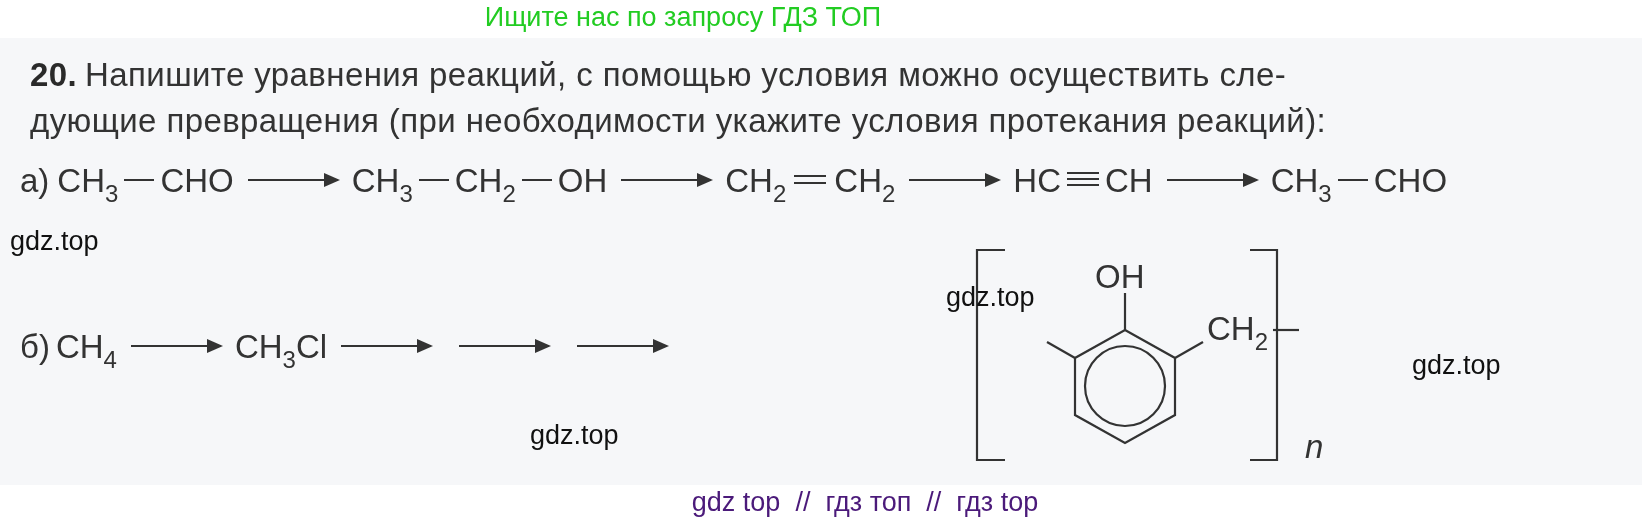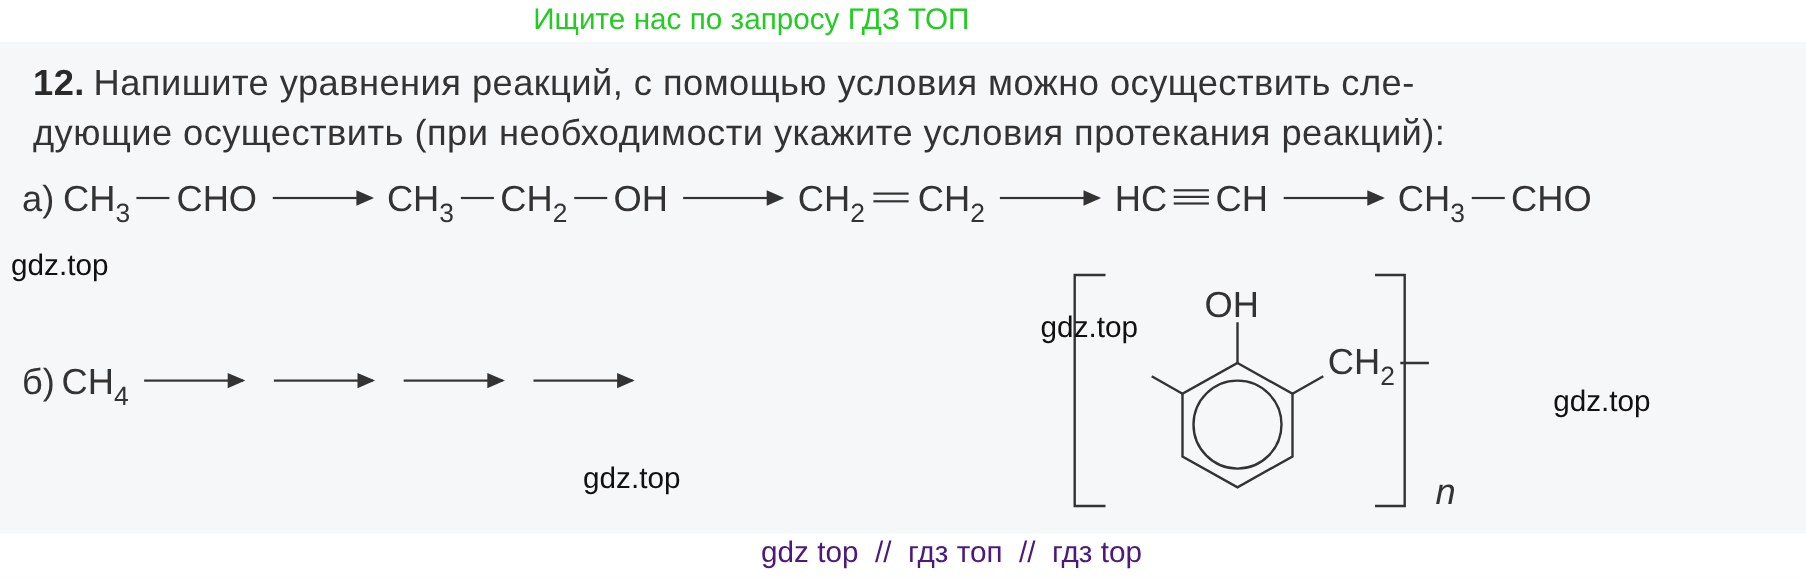--- a/index.html
+++ b/index.html
@@ -21,41 +21,42 @@
   .n{position:absolute;left:1305px;top:428px;font-size:33px;font-style:italic;color:#333;}
 </style>
 </head>
 <body>
 
 <div class="banner">Ищите нас по запросу ГДЗ ТОП</div>
 
 <div class="page"></div>
 
 <div class="task">
-  <div><span class="num">12.</span><span>Напишите уравнения реакций, с помощью условия можно осуществить сле-</span></div>
-  <div>дующие осуществить (при необходимости укажите условия протекания реакций):</div>
+  <div><span class="num">20.</span><span>Напишите уравнения реакций, с помощью условия можно осуществить сле-</span></div>
+  <div>дующие превращения (при необходимости укажите условия протекания реакций):</div>
 </div>
 
 <div class="chain" style="left:20px;top:162px;">
   <span style="margin-right:8px;">а)</span>
   <span><span>CH</span><sub>3</sub><span class="bond"></span><span>CHO</span></span>
   <span class="arrow"></span>
   <span><span>CH</span><sub>3</sub><span class="bond"></span><span>CH</span><sub>2</sub><span class="bond"></span><span>OH</span></span>
   <span class="arrow"></span>
   <span><span>CH</span><sub>2</sub><span class="dbond"></span><span>CH</span><sub>2</sub></span>
   <span class="arrow"></span>
   <span><span>HC</span><span class="tbond"></span><span>CH</span></span>
   <span class="arrow"></span>
   <span><span>CH</span><sub>3</sub><span class="bond"></span><span>CHO</span></span>
 </div>
 
 <div class="chain" style="left:20px;top:328px;">
   <span style="margin-right:6px;">б)</span>
   <span><span>CH</span><sub>4</sub></span>
   <span class="arrow"></span>
+  <span><span>CH</span><sub>3</sub><span>Cl</span></span>
   <span class="arrow"></span>
   <span class="arrow"></span>
   <span class="arrow"></span>
 </div>
 
 <svg class="polymer" viewBox="0 0 340 215">
   <g stroke="#333" stroke-width="2.2" fill="none">
 
     <polyline points="30,2 2,2 2,212 30,212"></polyline>
     <polyline points="275,2 302,2 302,212 275,212"></polyline>

